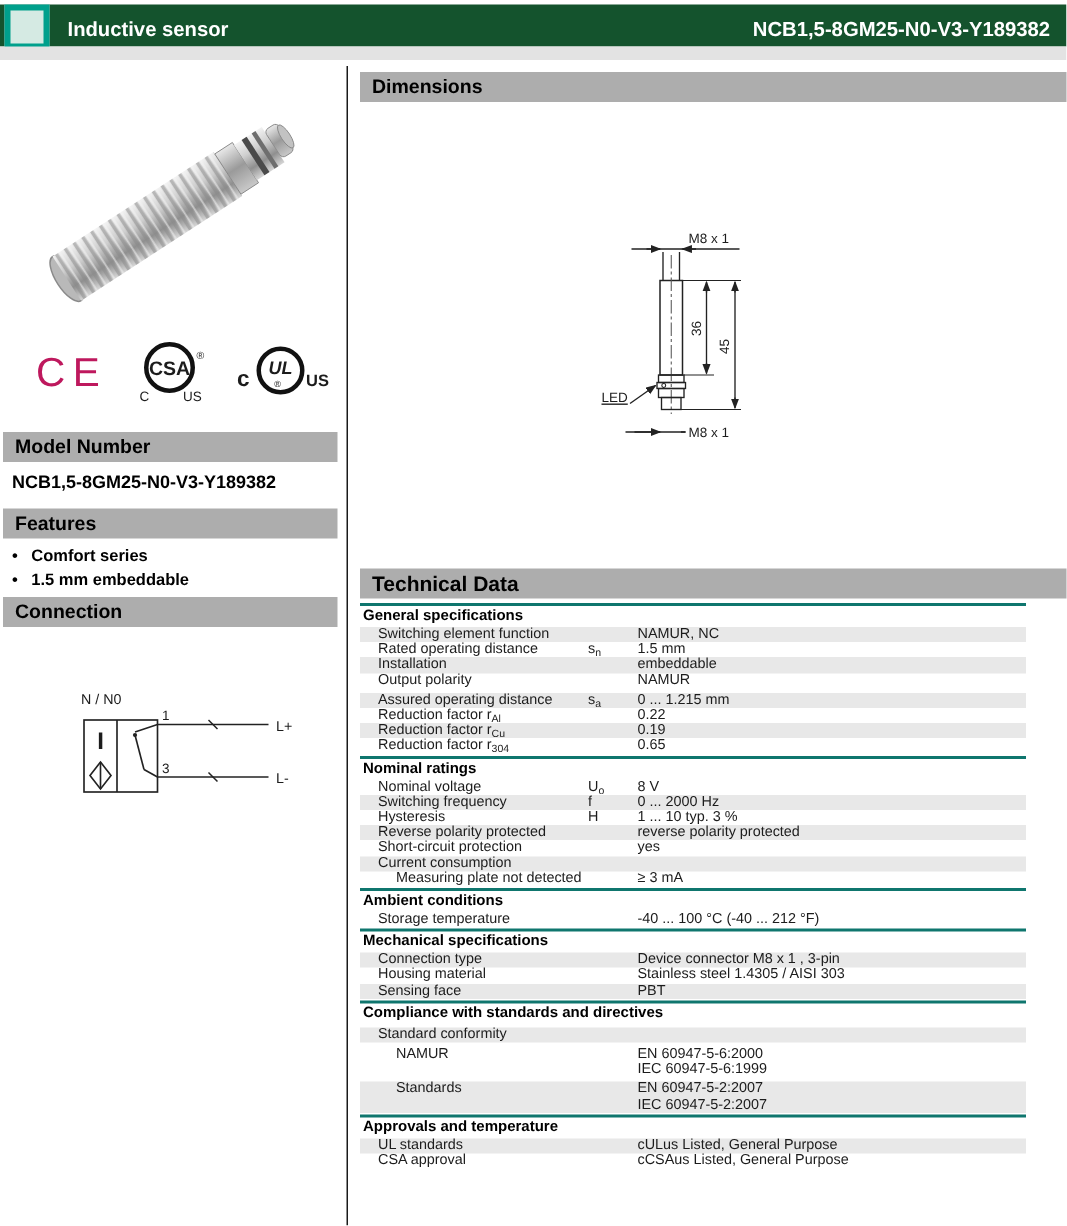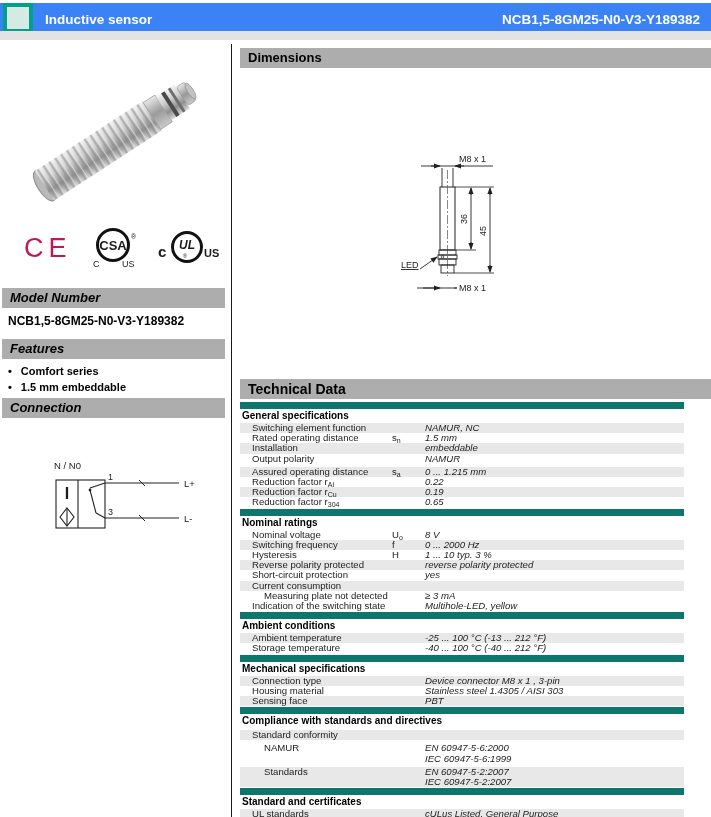--- a/index.html
+++ b/index.html
@@ -1,52 +1,52 @@
 <!DOCTYPE html>
 <html><head>
 <meta charset="utf-8">
 <style>
   html,body{margin:0;padding:0;}
   body{
     width:711px;height:817px;position:relative;background:#ffffff;
     font-family:"Liberation Sans", sans-serif;color:#1c1c1c;overflow:hidden;
   }
   
-  .top-bar{position:absolute;left:0;top:3px;width:711px;height:28px;background:#3b82f6;}
+  .top-bar{position:absolute;left:0;top:3px;width:711px;height:28px;background:#14532d;}
   .brand-logo{position:absolute;left:3px;top:3px;width:22px;height:22px;background:#d5eae3;border:4px solid #00a08c;box-sizing:content-box;}
   .top-title{position:absolute;left:45px;top:3px;height:28px;line-height:28px;font-size:13.5px;font-weight:bold;color:#ffffff;}
   .top-model{position:absolute;right:11px;top:3px;height:28px;line-height:28px;font-size:13.5px;font-weight:bold;color:#ffffff;}
   .header-strip{position:absolute;left:0;top:31px;width:711px;height:9px;background:#e3e3e3;}
   
   .vdivider{position:absolute;left:231px;top:44px;width:1px;height:773px;background:#1a1a1a;}
   
   .sec-bar{position:absolute;background:#adadad;height:20px;line-height:20px;font-weight:bold;font-size:13px;color:#000;padding-left:8px;box-sizing:border-box;}
-  .sec-bar.left{left:2px;width:223px;font-style:italic;}
+  .sec-bar.left{left:2px;width:223px;}
   .sec-bar.right{left:240px;width:504px;}
   
   .photo-box{position:absolute;left:18px;top:58px;width:198px;height:162px;}
   .cert-row{position:absolute;left:24px;top:226px;width:198px;height:44px;display:flex;align-items:center;justify-content:space-between;}
   .ce-mark{font-size:27px;font-weight:400;letter-spacing:5px;color:#be185d;line-height:44px;}
   .model-value{position:absolute;left:8px;top:314px;font-size:12px;font-weight:bold;color:#000;}
   .features-list{position:absolute;left:8px;top:363px;font-size:11px;font-weight:bold;color:#000;}
   .feature-item{display:flex;gap:9px;line-height:16px;}
   .feature-item .dot{font-size:11px;}
   .conn-box{position:absolute;left:26px;top:453px;width:200px;height:115px;}
   
   .dims-box{position:absolute;left:393px;top:142px;width:205px;height:170px;}
   .td-table{position:absolute;left:240px;top:401px;width:444px;}
   .td-section{margin-top:1px;}
-  .td-section-title{border-top:7px solid #0f766e;font-weight:bold;font-size:10px;line-height:11px;padding:1px 0 1px 2px;margin-bottom:1px;color:#000;}
+  .td-section-title{border-top:2px solid #0f766e;font-weight:bold;font-size:10px;line-height:11px;padding:1px 0 1px 2px;margin-bottom:1px;color:#000;}
   .td-row{display:flex;min-height:10.2px;line-height:10.2px;font-size:9.6px;}
   .td-row.shaded{background:#e8e8e8;}
   .td-row.gap{margin-top:3px;}
   .cell-label{flex:0 0 152px;padding-left:12px;box-sizing:border-box;}
   .cell-label.indent2{padding-left:24px;}
   .cell-symbol{flex:0 0 33px;}
-  .cell-value{flex:1;white-space:pre-line;padding-right:15px;font-style:italic;}
+  .cell-value{flex:1;white-space:pre-line;padding-right:15px;}
   sub{font-size:7px;vertical-align:-2px;line-height:0;}
   
   svg text{font-family:"Liberation Sans",sans-serif;fill:#1c1c1c;}
 </style>
 </head>
 <body>
 
 <div class="top-bar">
   <span class="top-title">Inductive sensor</span>
   <span class="top-model">NCB1,5-8GM25-N0-V3-Y189382</span>
@@ -275,33 +275,23 @@
       <div class="td-row shaded">
         <div class="cell-label">Current consumption</div>
         <div class="cell-symbol"></div>
         <div class="cell-value"></div>
       </div>
       <div class="td-row">
         <div class="cell-label indent2">Measuring plate not detected</div>
         <div class="cell-symbol"></div>
         <div class="cell-value">≥ 3 mA</div>
       </div>
-      <div class="td-row">
-        <div class="cell-label">Indication of the switching state</div>
-        <div class="cell-symbol"></div>
-        <div class="cell-value">Multihole-LED, yellow</div>
-      </div>
     </div>
     <div class="td-section">
       <div class="td-section-title">Ambient conditions</div>
-      <div class="td-row shaded">
-        <div class="cell-label">Ambient temperature</div>
-        <div class="cell-symbol"></div>
-        <div class="cell-value">-25 ... 100 °C (-13 ... 212 °F)</div>
-      </div>
       <div class="td-row">
         <div class="cell-label">Storage temperature</div>
         <div class="cell-symbol"></div>
         <div class="cell-value">-40 ... 100 °C (-40 ... 212 °F)</div>
       </div>
     </div>
     <div class="td-section">
       <div class="td-section-title">Mechanical specifications</div>
       <div class="td-row shaded">
         <div class="cell-label">Connection type</div>
@@ -333,21 +323,21 @@
 IEC 60947-5-6:1999</div>
       </div>
       <div class="td-row shaded gap">
         <div class="cell-label indent2">Standards</div>
         <div class="cell-symbol"></div>
         <div class="cell-value">EN 60947-5-2:2007
 IEC 60947-5-2:2007</div>
       </div>
     </div>
     <div class="td-section">
-      <div class="td-section-title">Standard and certificates</div>
+      <div class="td-section-title">Approvals and temperature</div>
       <div class="td-row shaded">
         <div class="cell-label">UL standards</div>
         <div class="cell-symbol"></div>
         <div class="cell-value">cULus Listed, General Purpose</div>
       </div>
       <div class="td-row">
         <div class="cell-label">CSA approval</div>
         <div class="cell-symbol"></div>
         <div class="cell-value">cCSAus Listed, General Purpose</div>
       </div>

